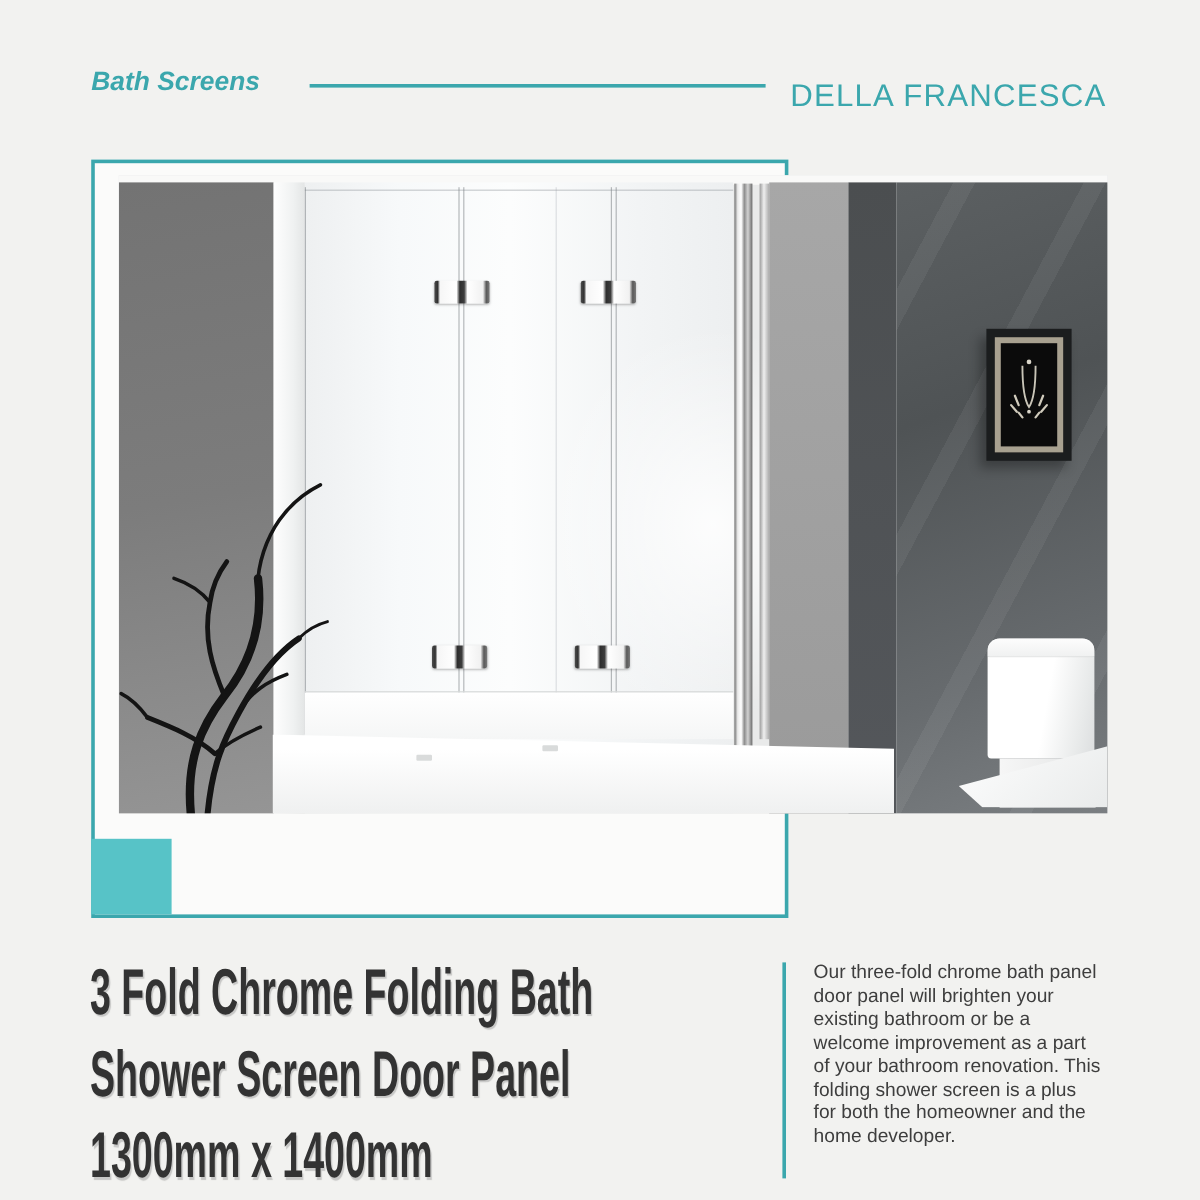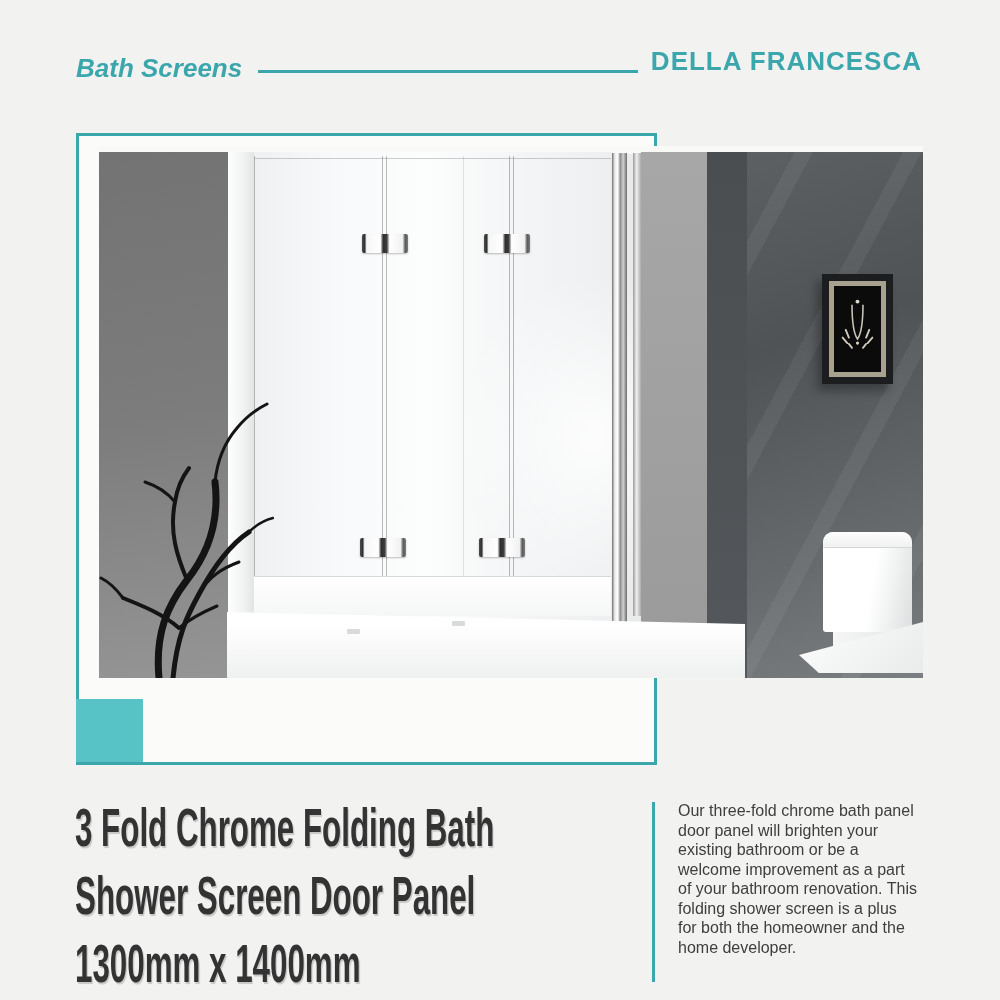--- a/index.html
+++ b/index.html
@@ -1,25 +1,25 @@
 <!DOCTYPE html>
 <html style="--accent: #3ba7ad; --accent-fill: #57c3c7; --page-bg: #f2f2f0; --frame-bg: #fbfbfa; --title-color: #333333; --text-color: #3e3e3e;"><head>
 <meta charset="utf-8">
 <style>
   html,body{margin:0;padding:0;}
   body{background:#ddd;font-family:"Liberation Sans",sans-serif;}
   #canvas{position:relative;width:1000px;height:1000px;margin:0 auto;
           background:var(--page-bg,#f2f2f0);overflow:hidden;}
 
   
-  .cat{position:absolute;left:76px;top:53px;font-size:26px;font-weight:700;
+  .cat{position:absolute;left:76px;top:53px;font-size:22px;font-weight:700;
        font-style:italic;color:var(--accent,#3ba7ad);line-height:30px;}
   .hrule{position:absolute;left:258px;top:70px;width:380px;height:3px;
          background:var(--accent,#3ba7ad);}
-  .brand{position:absolute;right:78px;top:46px;font-size:26px;font-weight:700;
+  .brand{position:absolute;right:78px;top:64px;font-size:26px;font-weight:400;
          letter-spacing:1px;color:var(--accent,#3ba7ad);line-height:30px;margin-left:48px;}
 
   
   .frame{position:absolute;left:76px;top:133px;width:581px;height:632px;
          border:3px solid var(--accent,#3ba7ad);background:var(--frame-bg,#fbfbfa);
          box-sizing:border-box;}
   .sq{position:absolute;left:76px;top:699px;width:67px;height:63px;
       background:var(--accent-fill,#57c3c7);z-index:4;}
 
   

